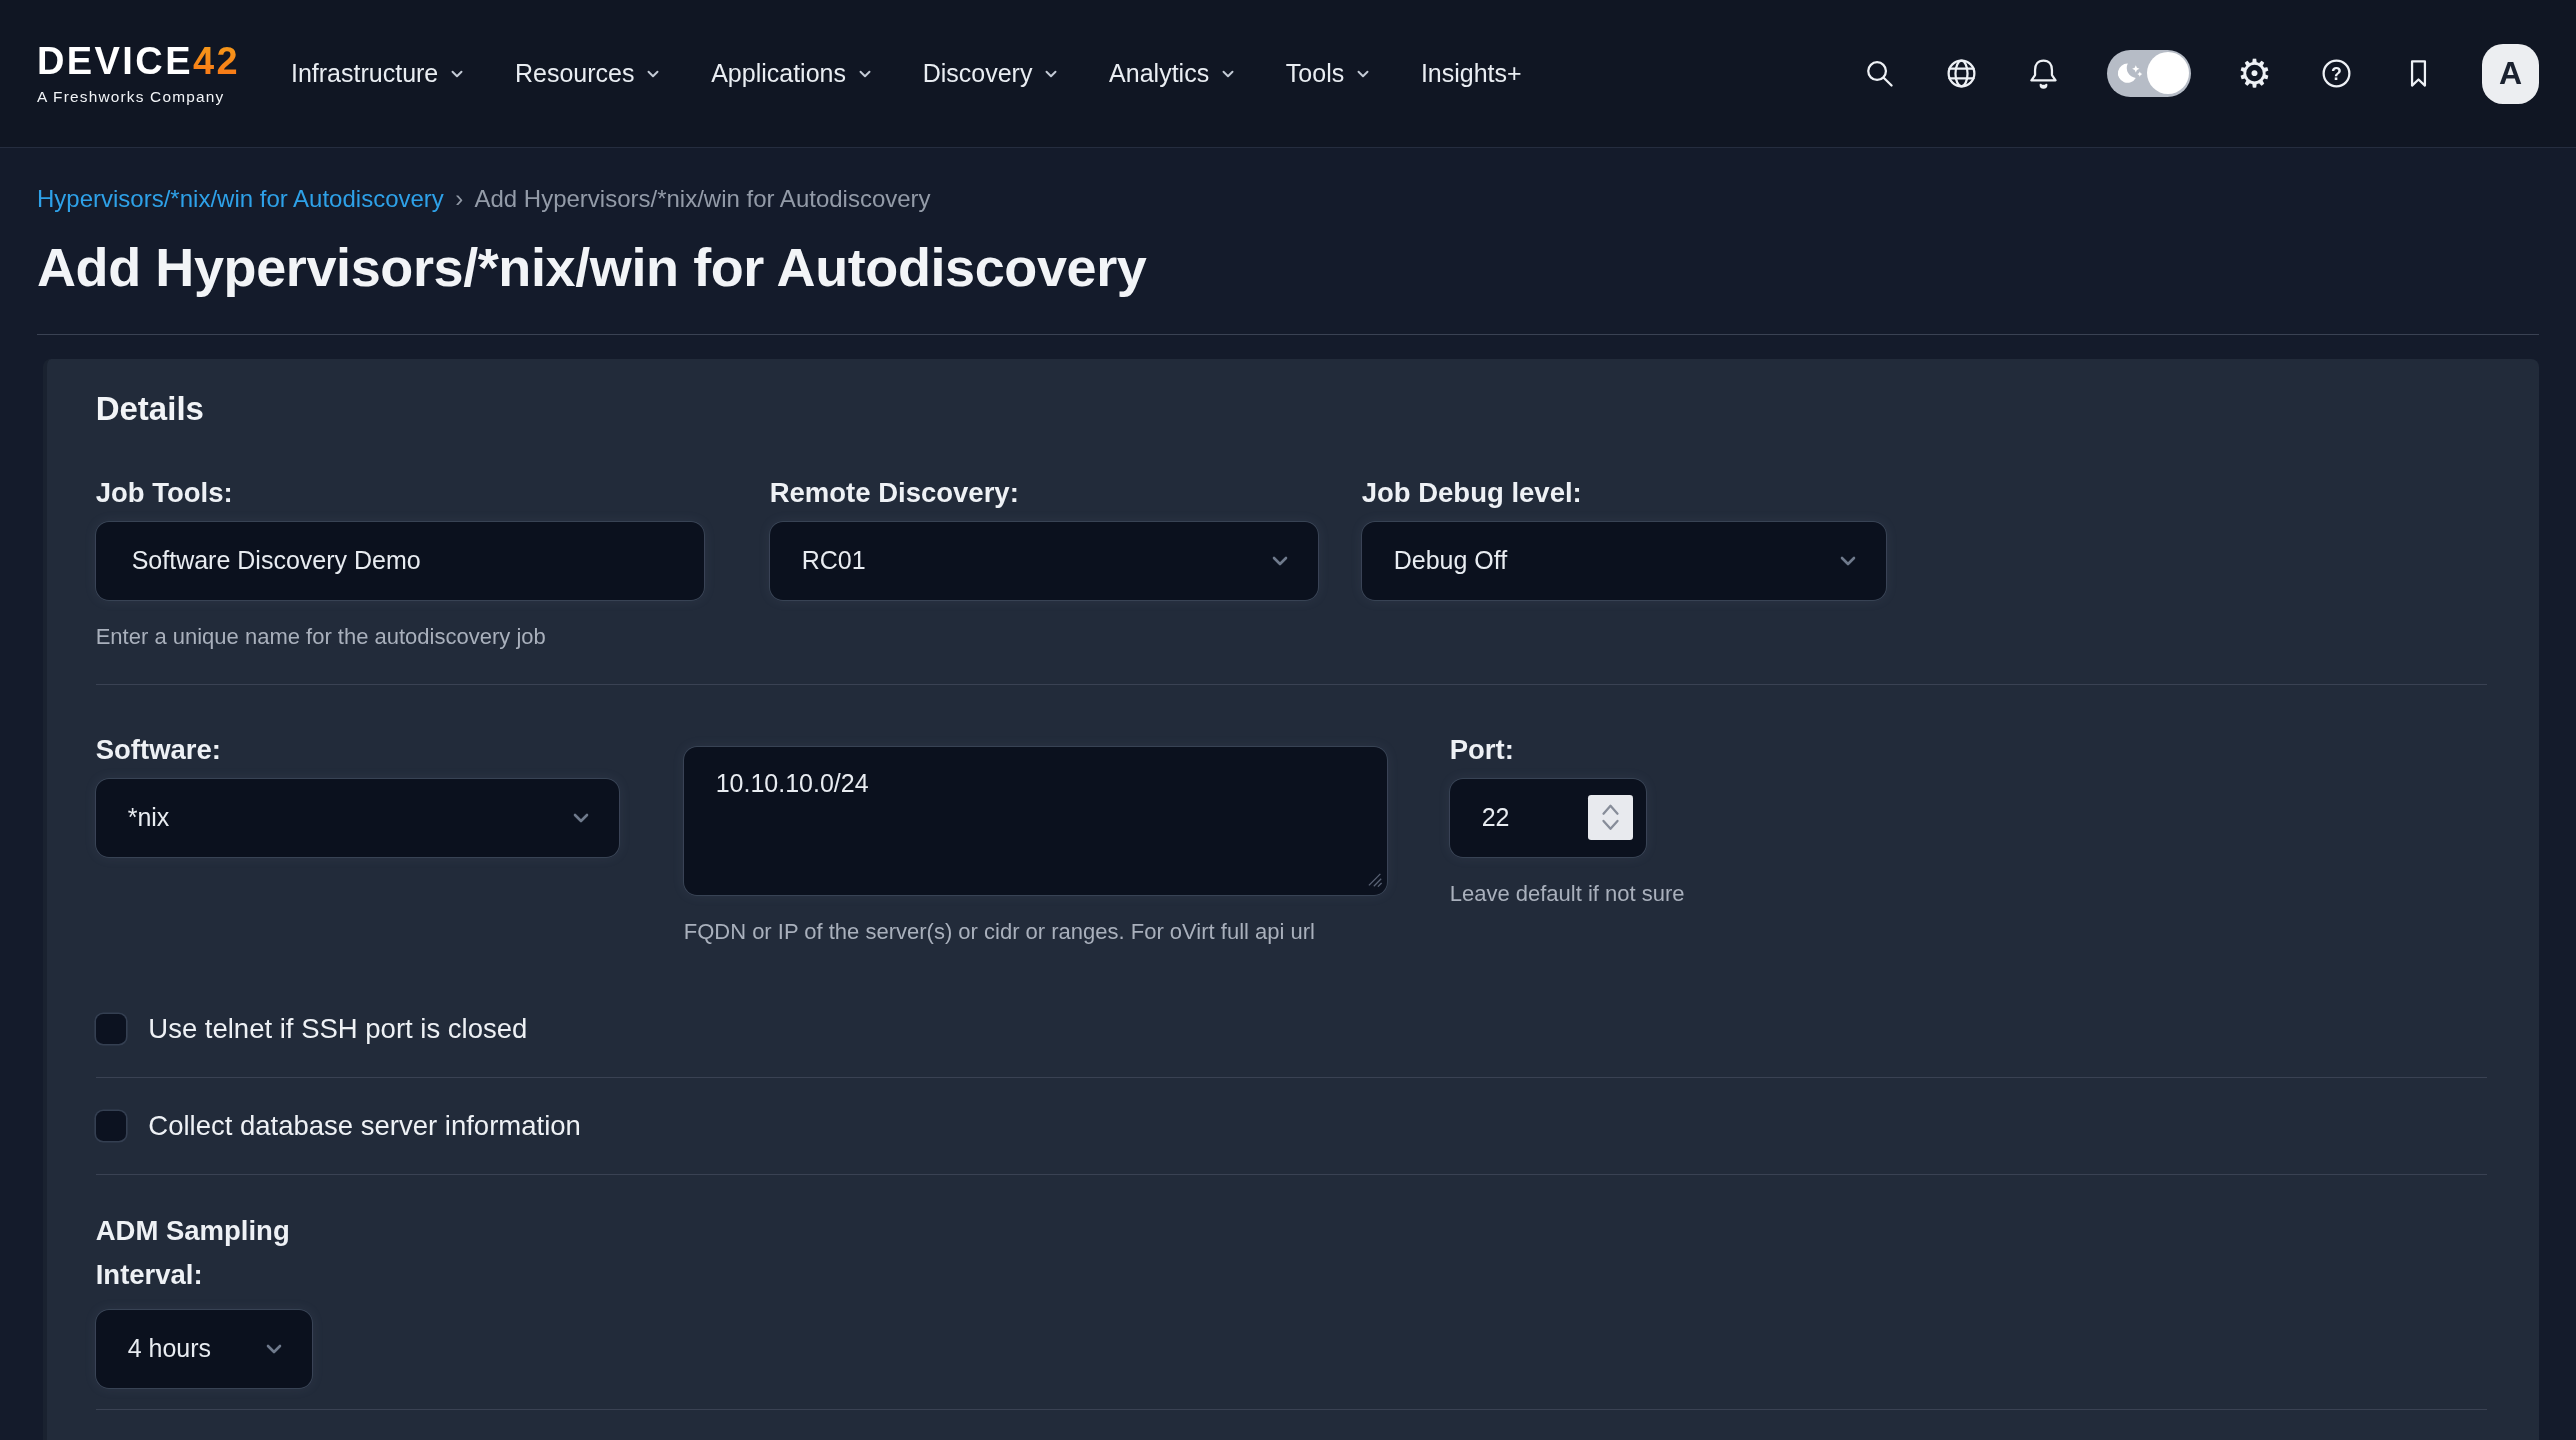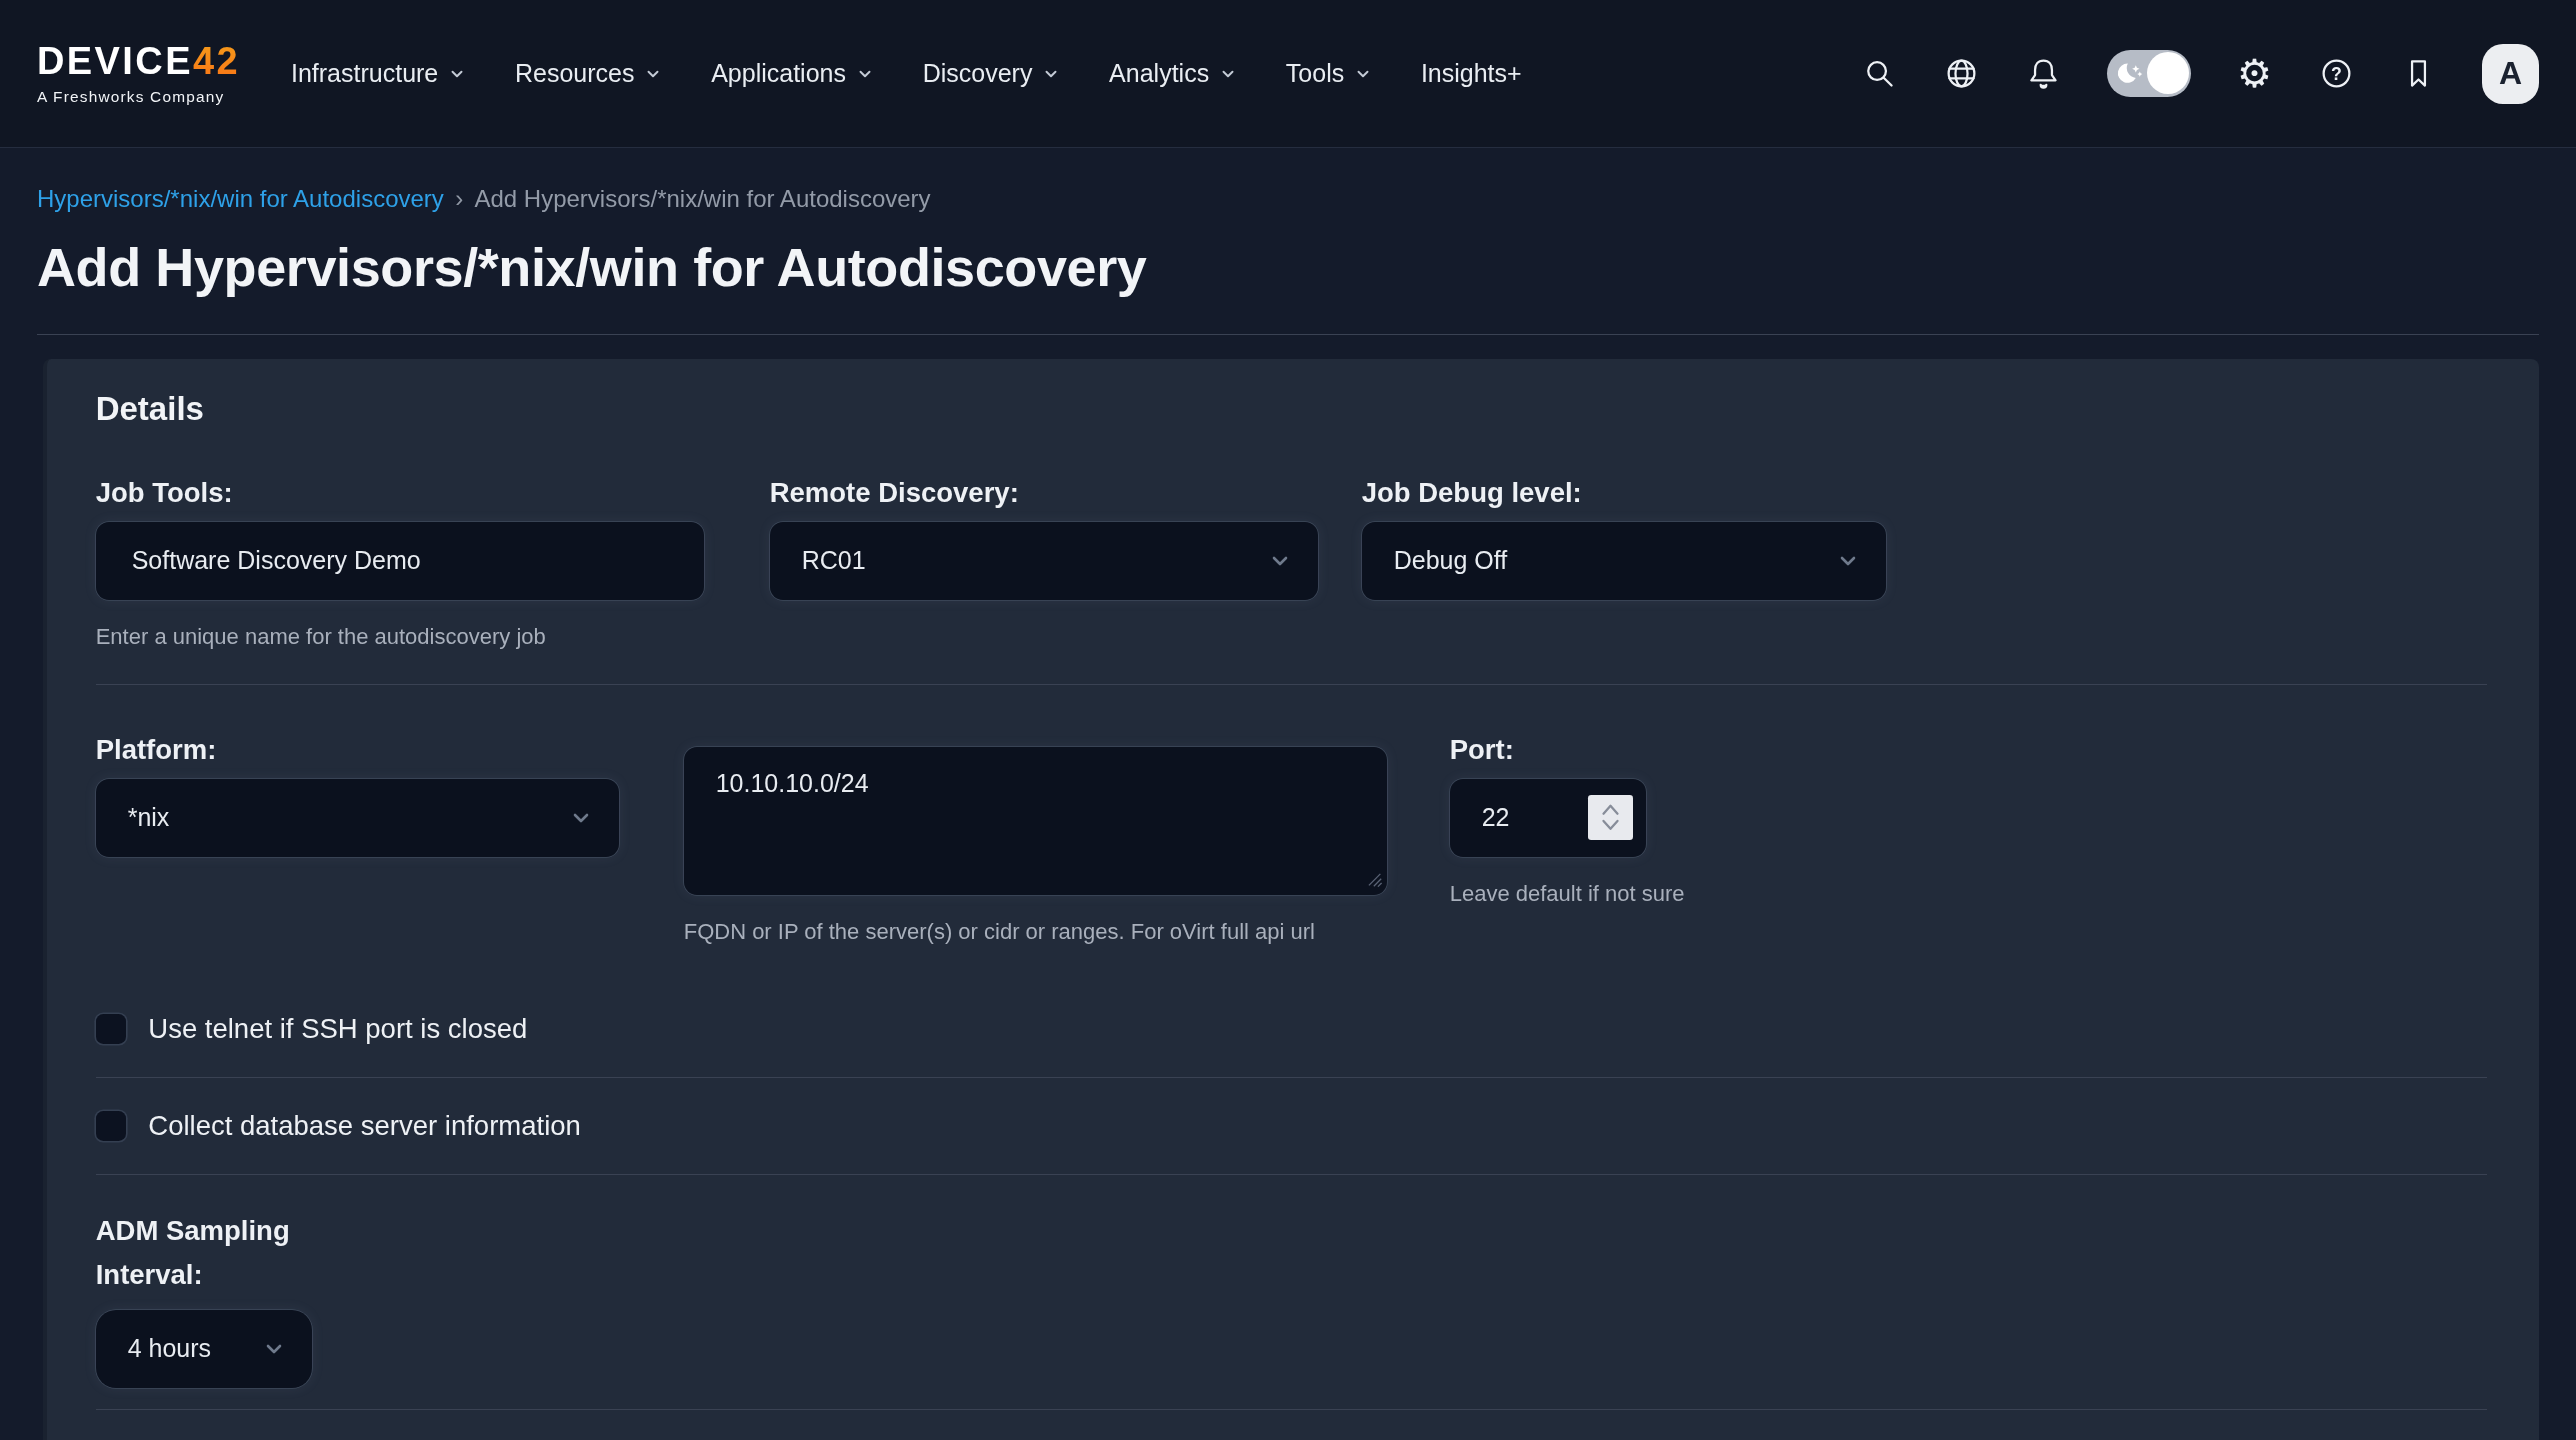--- a/index.html
+++ b/index.html
@@ -87,21 +87,21 @@
     display:flex; flex-direction:column; align-items:center; justify-content:center; gap:1.6px; cursor:pointer; }
   .spin-chev { width:21px; height:14.6px; stroke:#878d99; stroke-width:2.6; fill:none; stroke-linecap:round; stroke-linejoin:round; }
   
   .check-row { display:flex; align-items:center; gap:22.6px; padding:32px 0; border-bottom:1.6px solid #3a4253; }
   .check-row.first { margin-top:36px; }
   .checkbox { width:30px; height:30px; border-radius:7.3px; background:#0c1220; box-shadow:0 0 0 1.6px rgba(95,110,135,.30); cursor:pointer; }
   .check-label { font-size:27.5px; color:#eef1f5; }
   
   .adm-block { margin-top:34px; padding-bottom:21px; border-bottom:1.6px solid #3a4253; }
   .adm-label { font-size:27.5px; font-weight:600; color:#eef1f5; max-width:202px; line-height:1.6; }
-  .adm-select { width:216px;border-radius:20px; }
+  .adm-select { width:216px; }
 </style>
 </head>
 <body>
 
 <header class="topnav">
   <div class="logo-block">
     <div class="logo-main"><span>DEVICE</span><span class="logo-accent">42</span></div>
     <div class="logo-sub">A Freshworks Company</div>
   </div>
 
@@ -233,21 +233,21 @@
               <polyline points="6 9 12 15 18 9"></polyline>
             </svg>
         </div>
       </div>
     </div>
 
     <div class="row-divider"></div>
 
     <div class="form-row">
       <div class="col-a2">
-        <div class="field-label">Platform:</div>
+        <div class="field-label">Software:</div>
         <div class="select">
           <span>*nix</span>
           <svg class="sel-chev" viewBox="0 0 24 24">
               <polyline points="6 9 12 15 18 9"></polyline>
             </svg>
         </div>
       </div>
       <div class="col-b2">
         <div class="textarea-wrap">
           <textarea class="textarea" style="">10.10.10.0/24</textarea>

